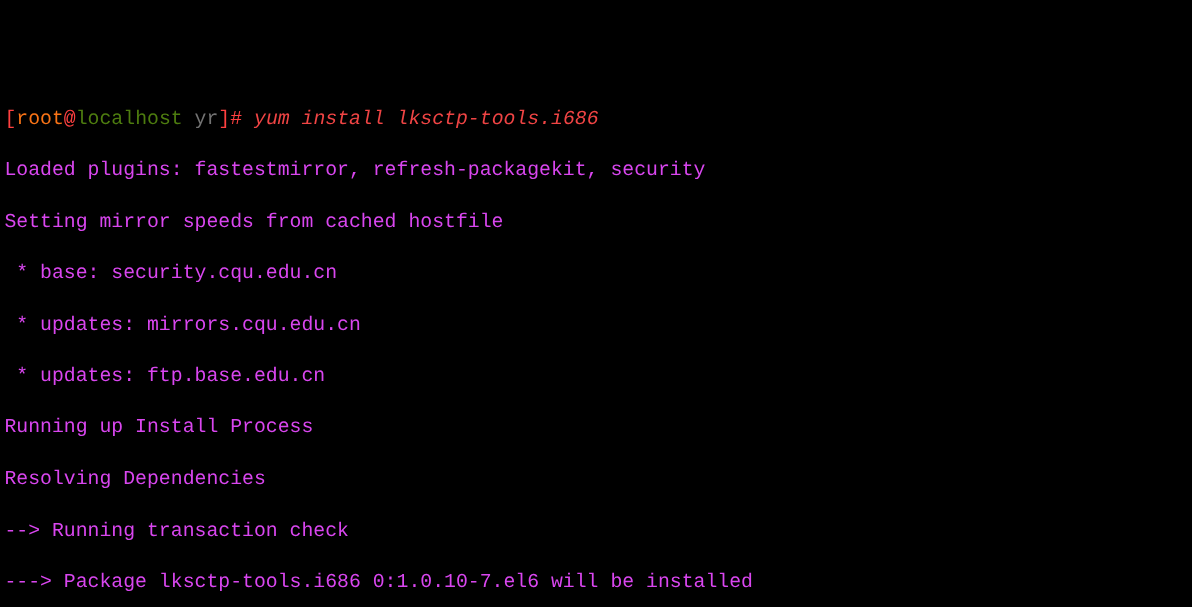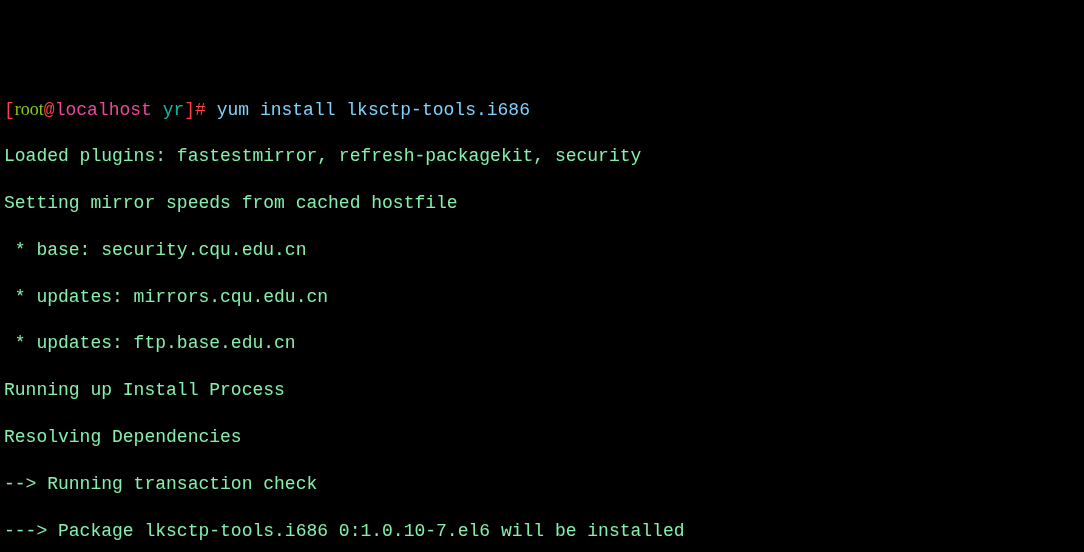--- a/index.html
+++ b/index.html
@@ -13,43 +13,43 @@
       font-family: "Courier New", Courier, monospace;
       font-size: 18px;
       line-height: 1.3;
       padding: 4px;
       width: 1084px;
       height: 552px;
       overflow: hidden;
       white-space: pre;
     }
     .prompt-user {
-      color: #84cc16;
-      font-family: Liberation Serif, serif;
+      color: #f97316;
     }
     .prompt-at {
       color: #ff4040;
     }
     .prompt-host {
-      color: #ec4899;
+      color: #4d7c0f;
     }
     .prompt-path {
-      color: #14b8a6;
+      color: #737373;
     }
     .prompt-bracket {
       color: #ff4040;
     }
     .prompt-hash {
       color: #ff4040;
     }
     .command {
-      color: #7dd3fc;
+      color: #ef4444;
+      font-style: italic;
     }
     .output {
-      color: #86efac;
+      color: #d946ef;
     }
     .line {
       display: block;
     }
   </style>
 </head>
 <body>
 
 
 

